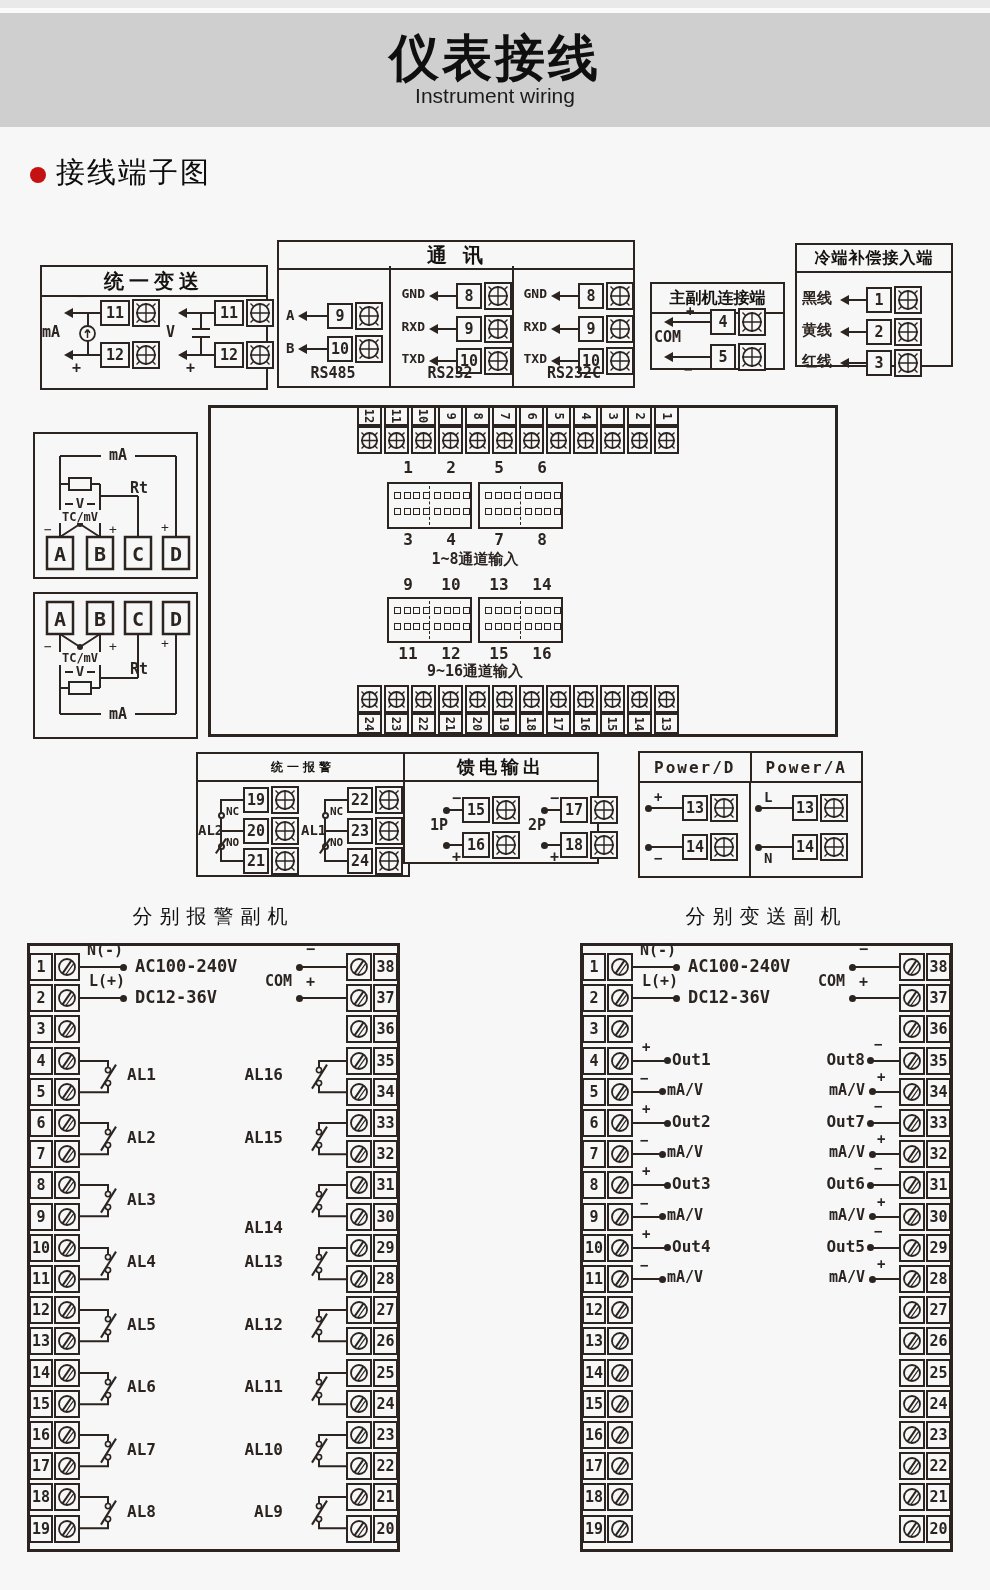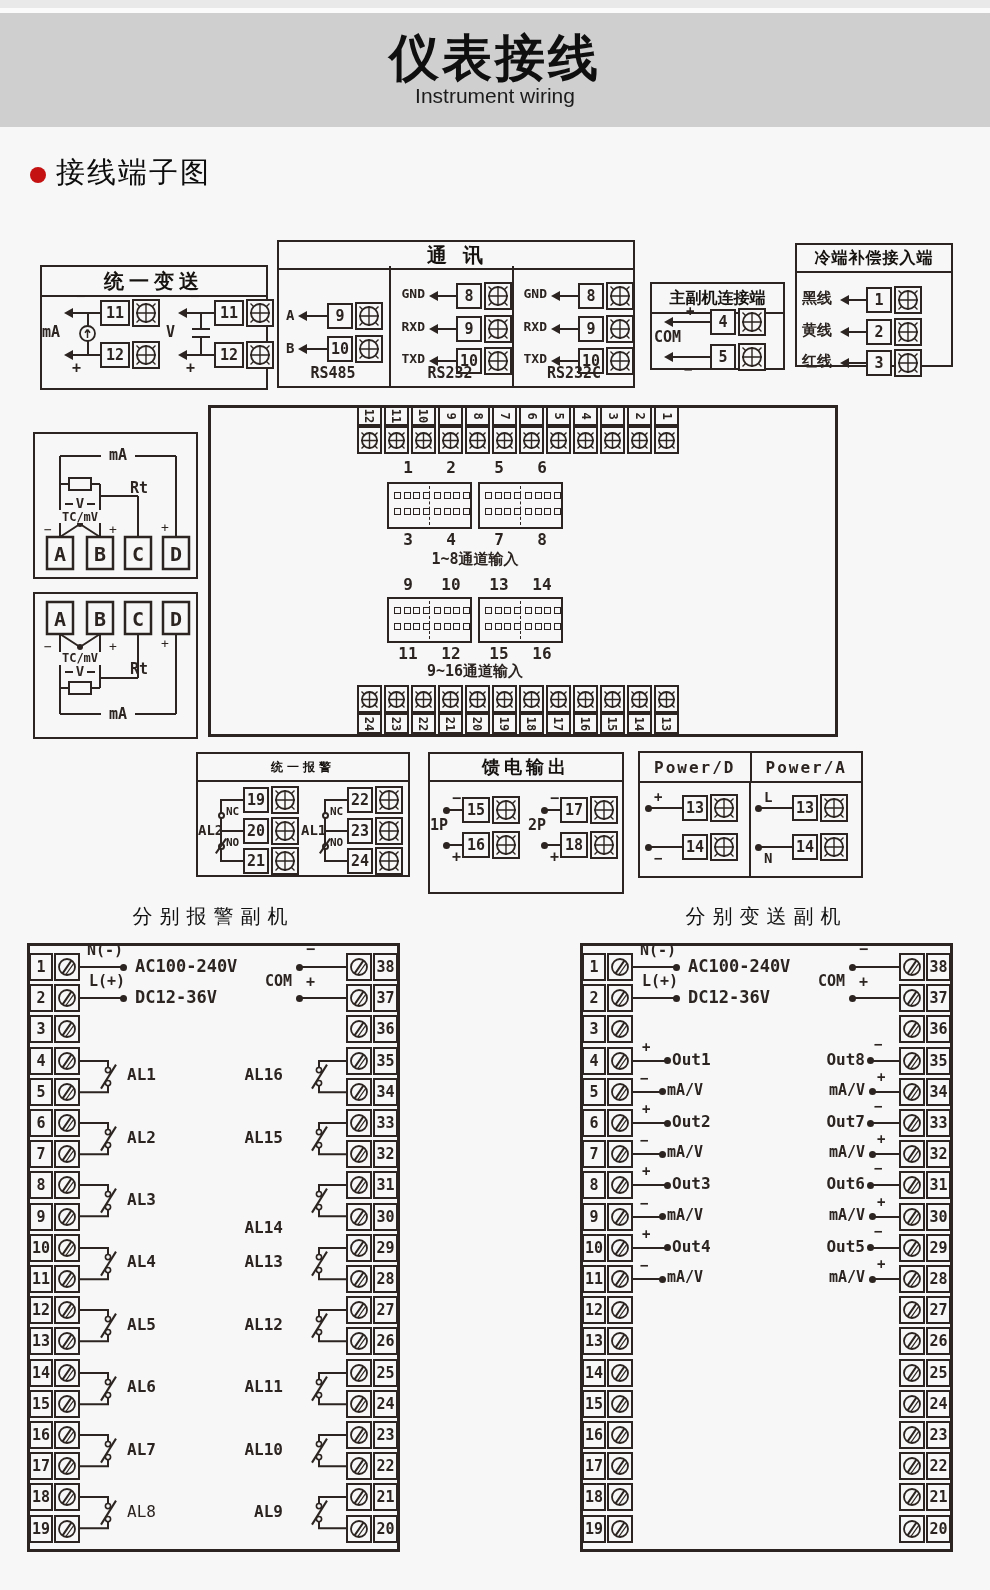--- a/index.html
+++ b/index.html
@@ -70,21 +70,21 @@
   <div class="box" style="left:33px;top:432px;width:165px;height:147px"></div>
   <div class="box" style="left:33px;top:592px;width:165px;height:147px"></div>
   <div class="cititle" style="left:33px;top:741px;width:165px">通道输入5</div>
 
   <div class="box box3" style="left:208px;top:405px;width:630px;height:332px"></div>
 
   <div class="box" style="left:196px;top:752px;width:214px;height:125px">
     <div class="btitle" style="height:26px;font-size:12px;letter-spacing:4px">统一报警</div>
   </div>
 
-  <div class="box" style="left:428px;top:752px;width:196px;height:142px">
+  <div class="box" style="left:403px;top:752px;width:196px;height:112px">
     <div class="btitle" style="height:26px;font-size:18px;letter-spacing:4px">馈电输出</div>
   </div>
 
   <div class="box" style="left:638px;top:751px;width:225px;height:127px">
     <div class="pwhead">
       <div class="pwtitle">Power/D</div>
       <div class="pwtitle">Power/A</div>
     </div>
   </div>
 
@@ -1172,21 +1172,21 @@
     <div class="t" style="left: 127px; top: 1440.6px; font-size: 16px; font-weight: 700;">AL7</div>
     <div style="position: absolute; left: 80px; top: 1493.4px; width: 58px; height: 39.2px;"><svg width="58" height="39.19999999999982">
         <g stroke="#2b2420" stroke-width="2" fill="none">
           <path d="M0 4 H28 V10.599999999999909"></path>
           <path d="M0 35.19999999999982 H28 V28.59999999999991"></path>
           <path d="M21 31.59999999999991 L36 7.599999999999909"></path>
         </g>
         <circle cx="28" cy="13.099999999999909" r="2.6" fill="#f7f7f7" stroke="#2b2420" stroke-width="1.6"></circle>
         <circle cx="28" cy="26.09999999999991" r="2.6" fill="#f7f7f7" stroke="#2b2420" stroke-width="1.6"></circle>
       </svg></div>
-    <div class="t" style="left: 127px; top: 1503px; font-size: 16px; font-weight: 400;">AL8</div>
+    <div class="t" style="left: 127px; top: 1503px; font-size: 16px; font-weight: 700;">AL8</div>
     <div style="position: absolute; left: 289px; top: 1056.6px; width: 58px; height: 39.2px;"><svg width="58" height="39.200000000000045">
         <g stroke="#2b2420" stroke-width="2" fill="none">
           <path d="M58 4 H30 V10.600000000000023"></path>
           <path d="M58 35.200000000000045 H30 V28.600000000000023"></path>
           <path d="M23 31.600000000000023 L38 7.600000000000023"></path>
         </g>
         <circle cx="30" cy="13.100000000000023" r="2.6" fill="#f7f7f7" stroke="#2b2420" stroke-width="1.6"></circle>
         <circle cx="30" cy="26.100000000000023" r="2.6" fill="#f7f7f7" stroke="#2b2420" stroke-width="1.6"></circle>
       </svg></div>
     <div class="t" style="left: 229px; top: 1066.2px; font-size: 16px; width: 54px; text-align: right; font-weight: 700;">AL16</div>

